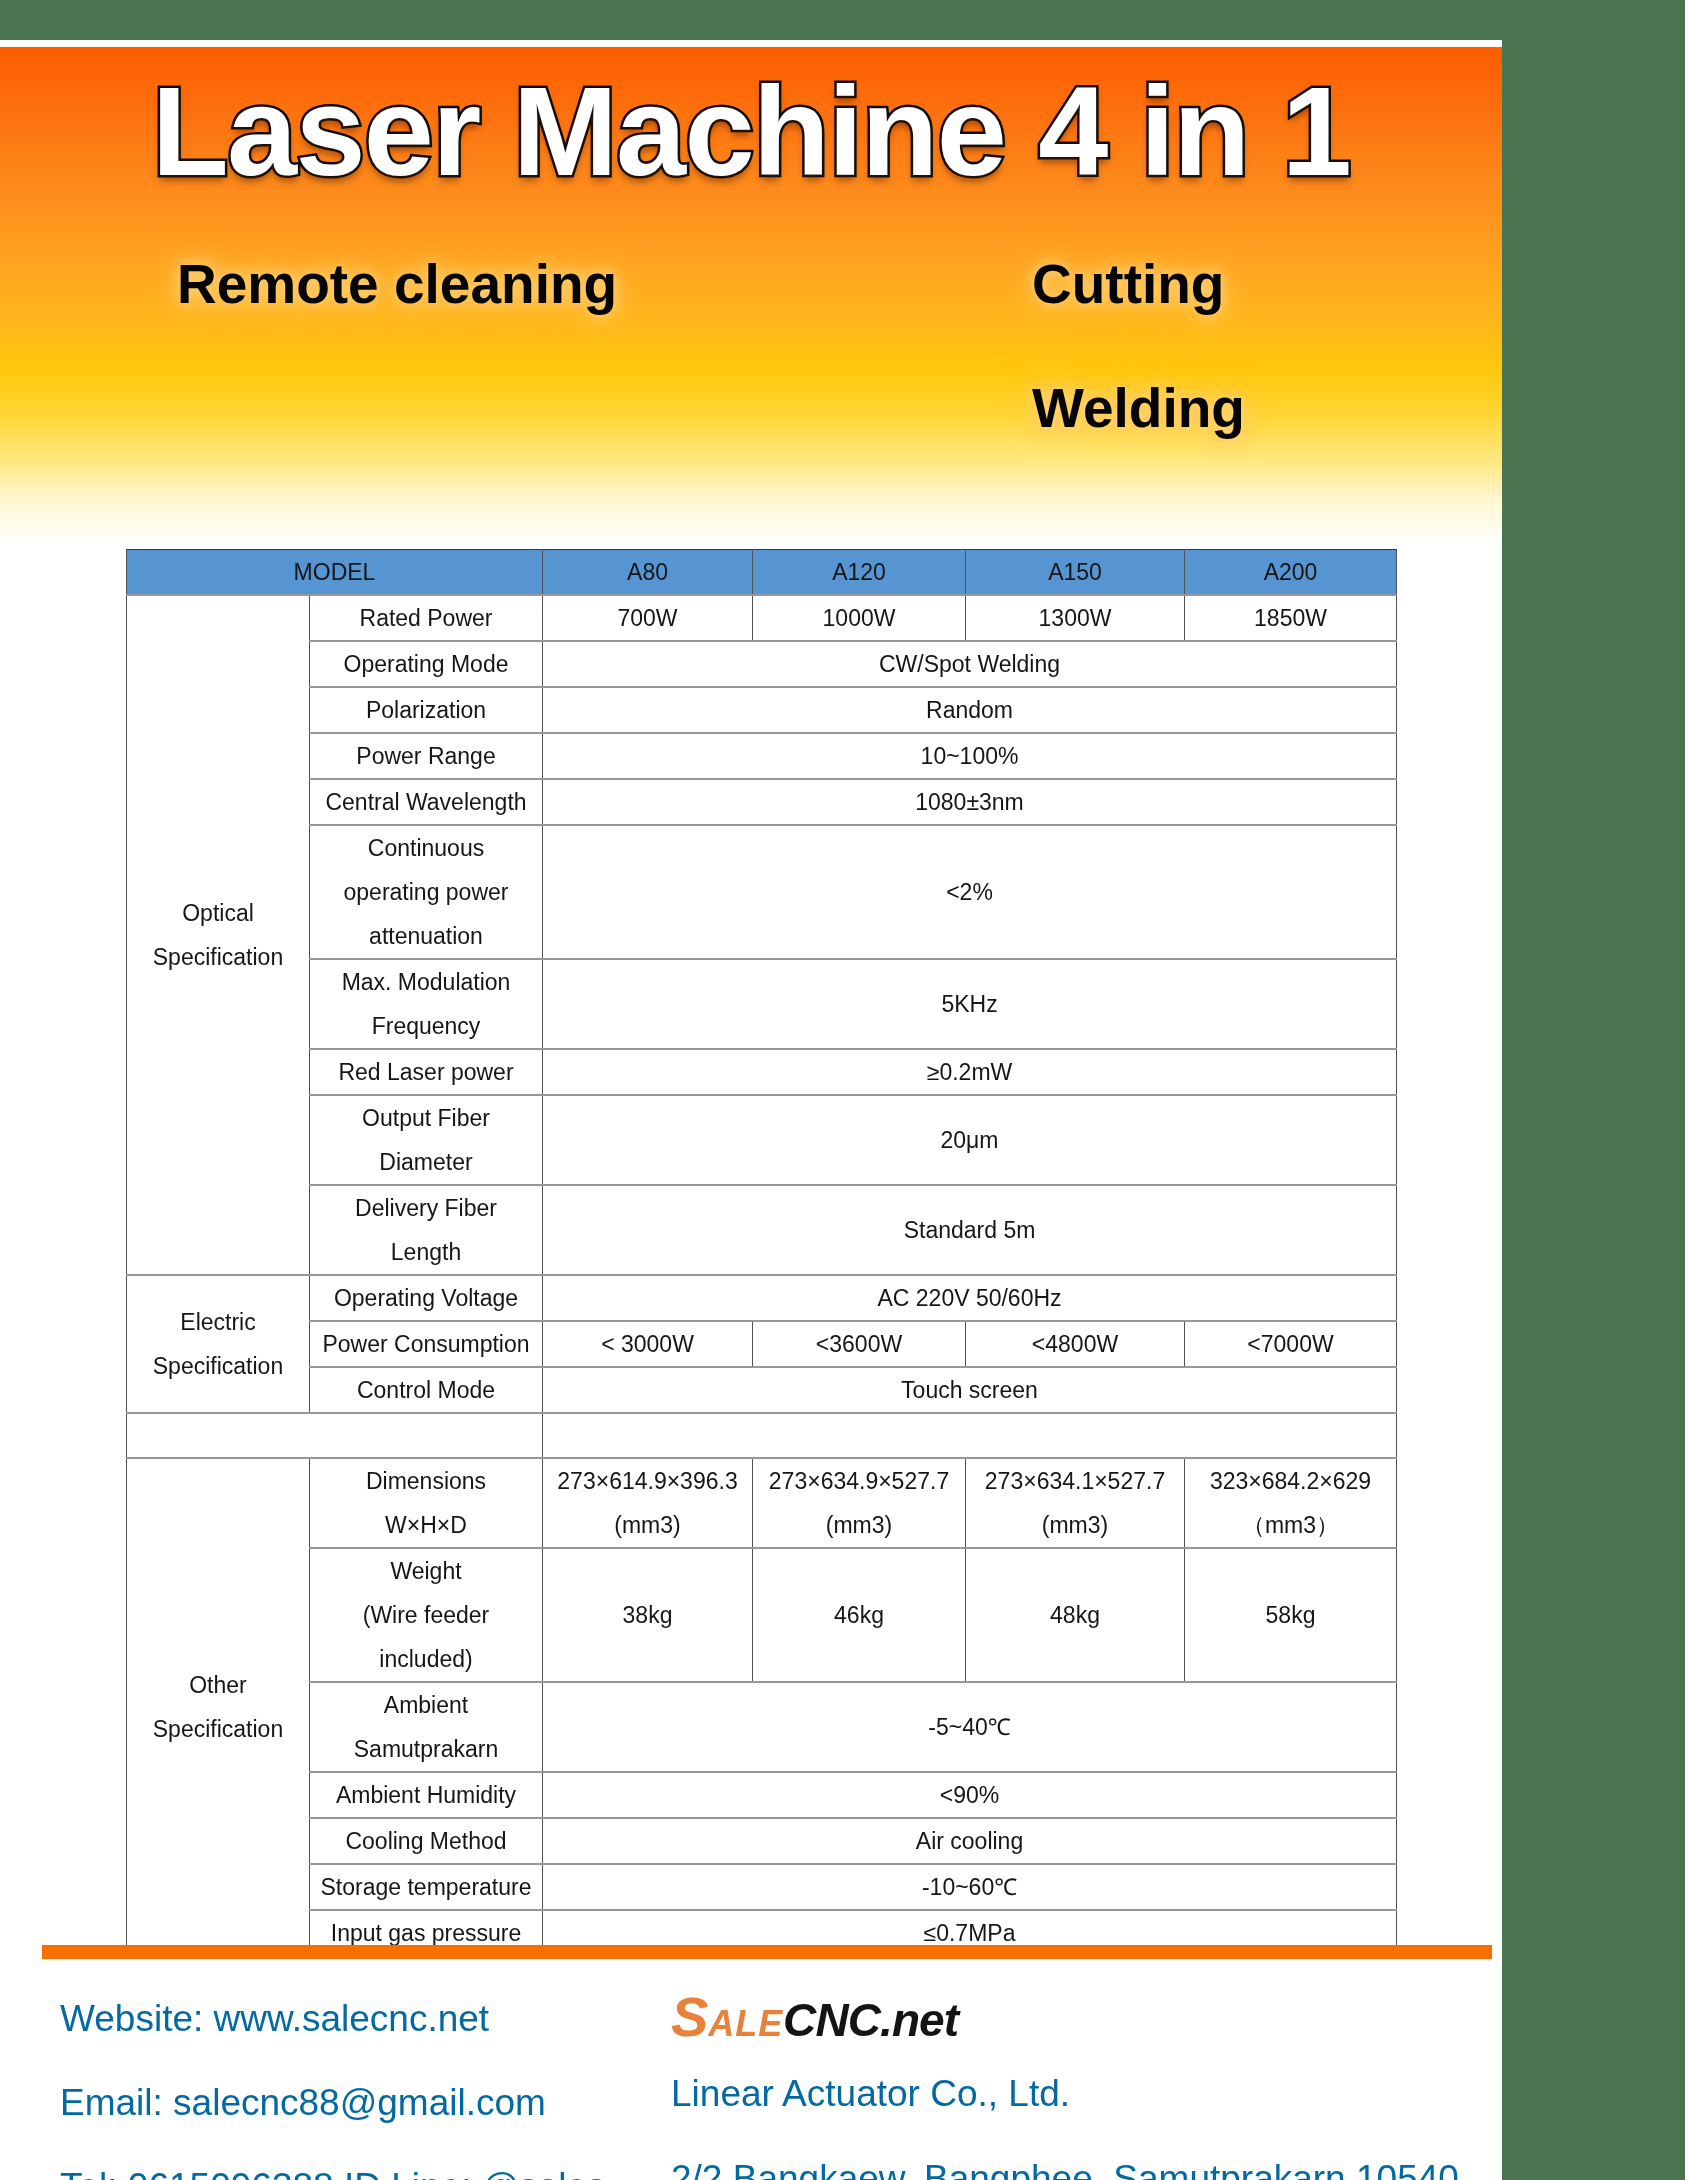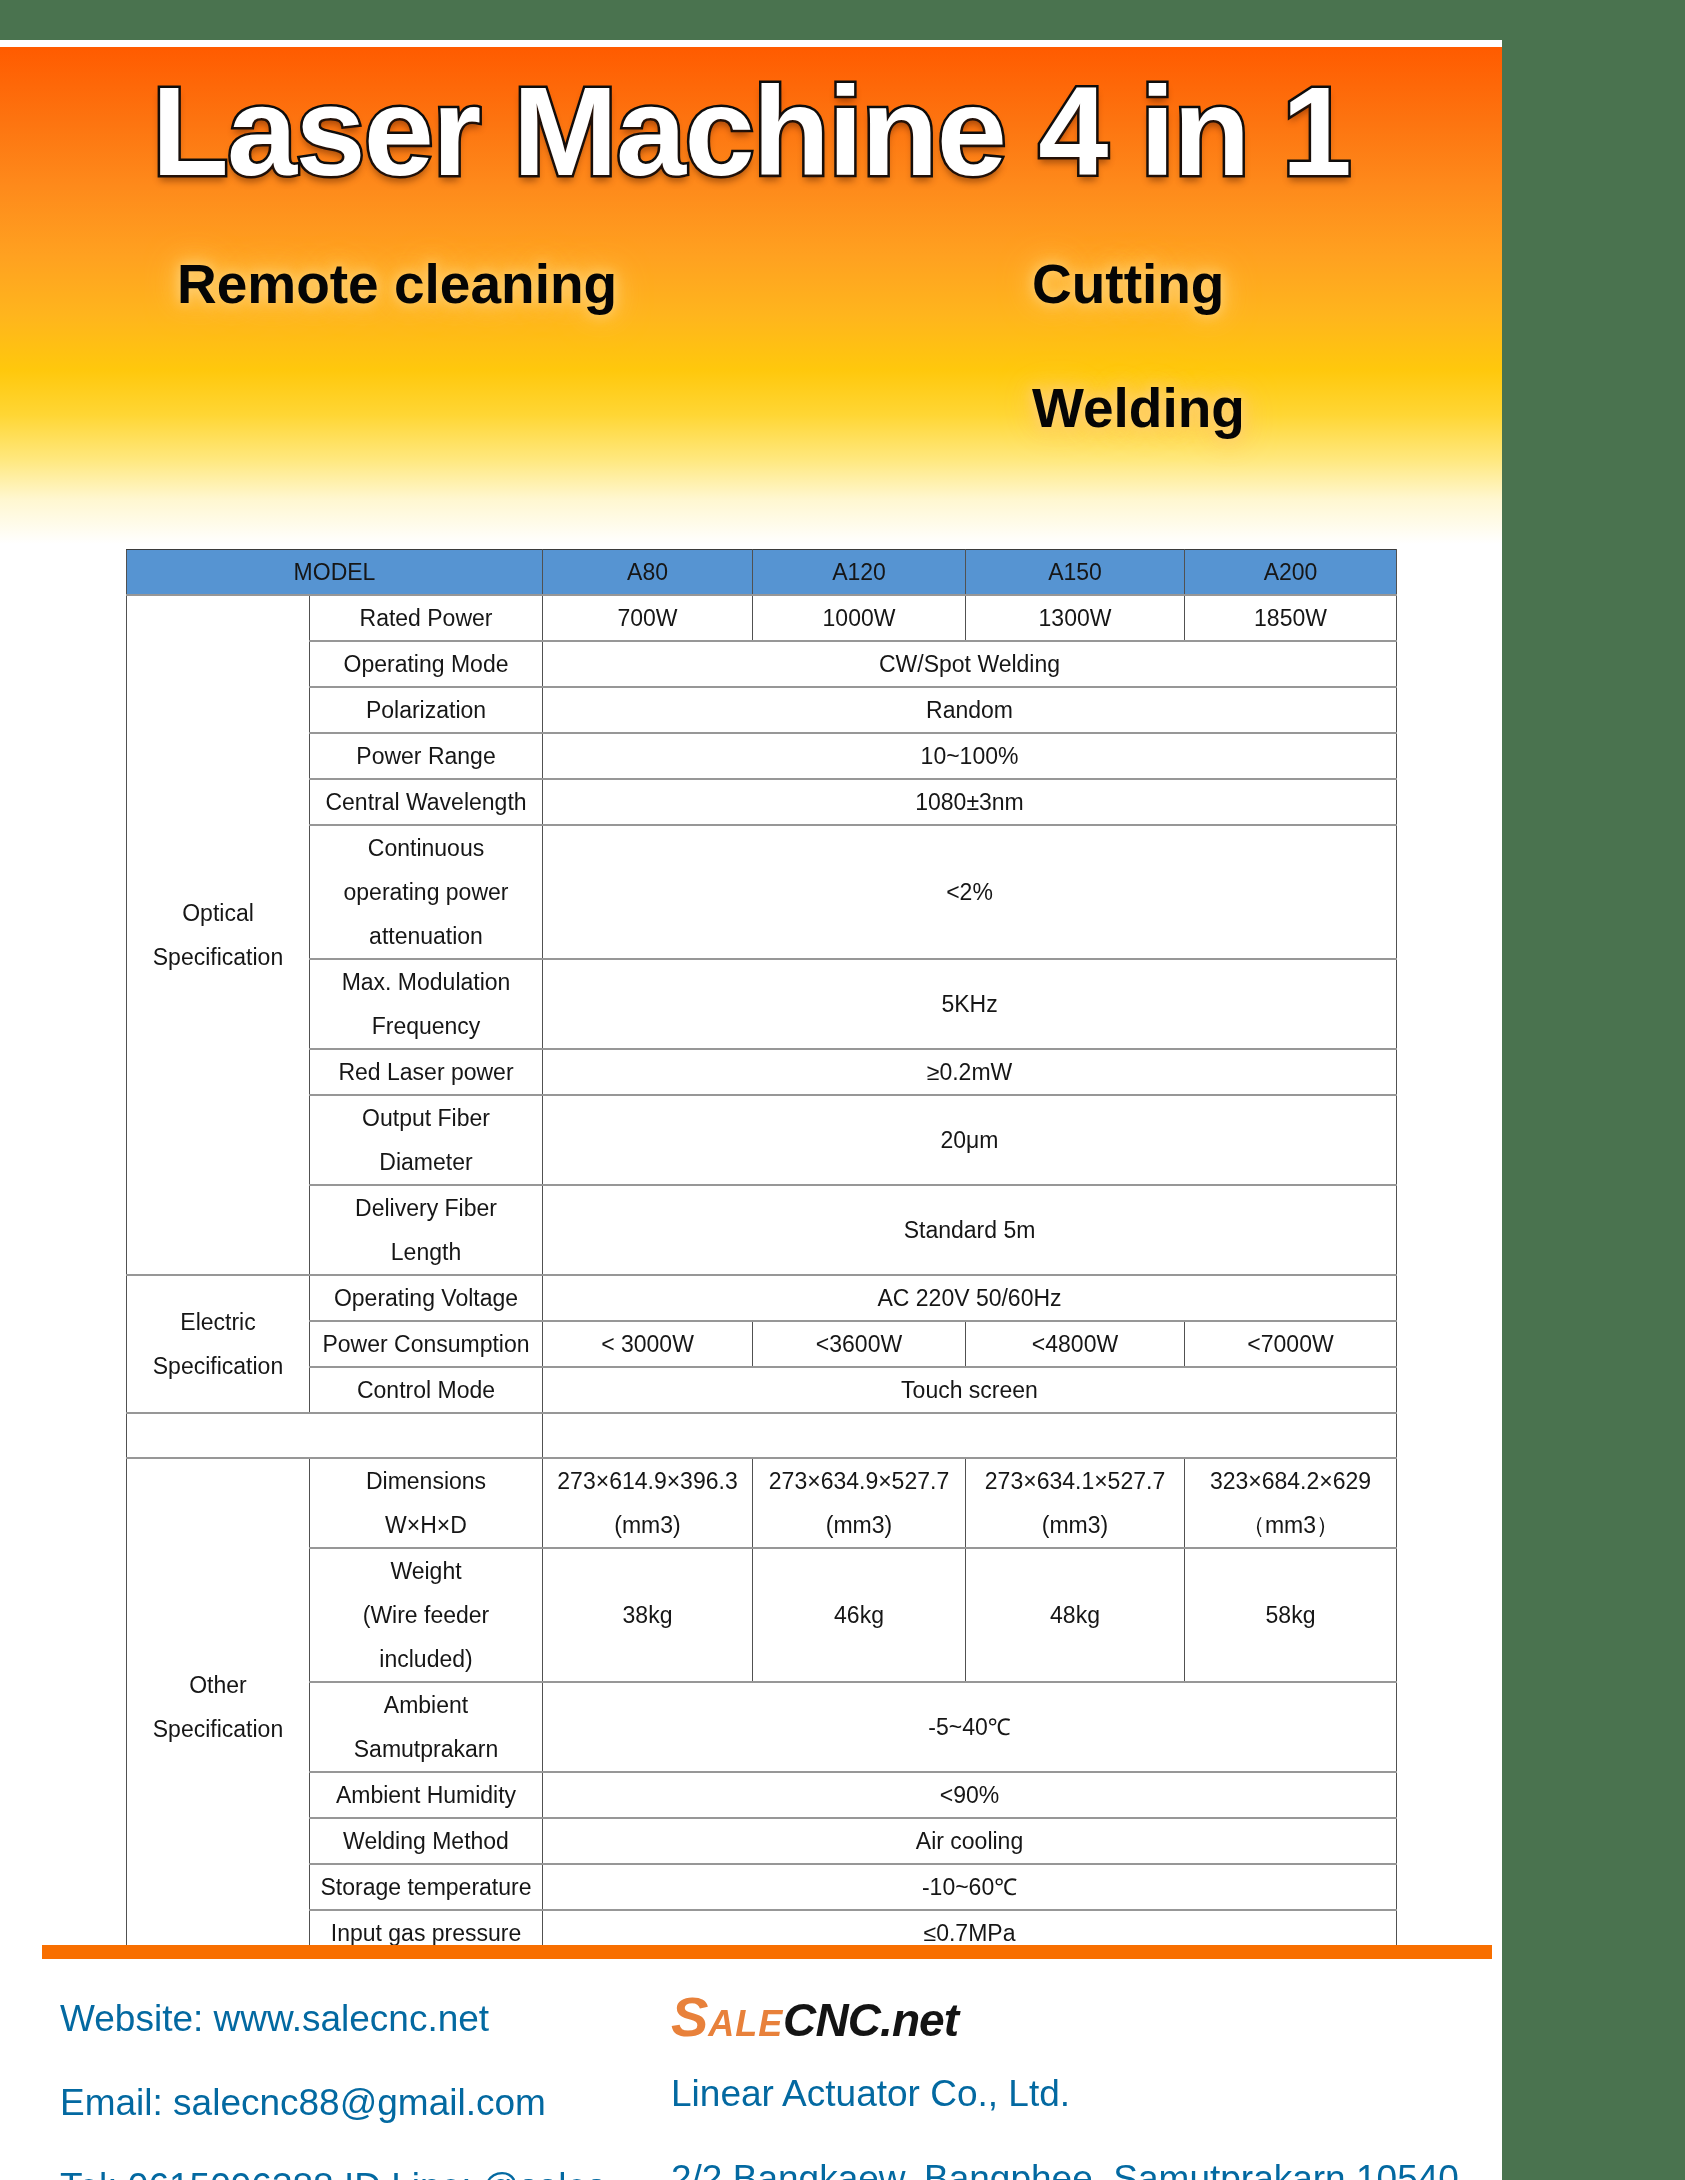--- a/index.html
+++ b/index.html
@@ -169,21 +169,21 @@
         <tr class="h103">
           <td>Ambient
 Samutprakarn</td>
           <td colspan="4">-5~40℃</td>
         </tr>
         <tr class="h53">
           <td>Ambient Humidity</td>
           <td colspan="4">&lt;90%</td>
         </tr>
         <tr class="h54">
-          <td>Welding Method</td>
+          <td>Cooling Method</td>
           <td colspan="4">Air cooling</td>
         </tr>
         <tr class="h51">
           <td>Storage temperature</td>
           <td colspan="4">-10~60℃</td>
         </tr>
         <tr class="h53">
           <td>Input gas pressure</td>
           <td colspan="4">≤0.7MPa</td>
         </tr>

